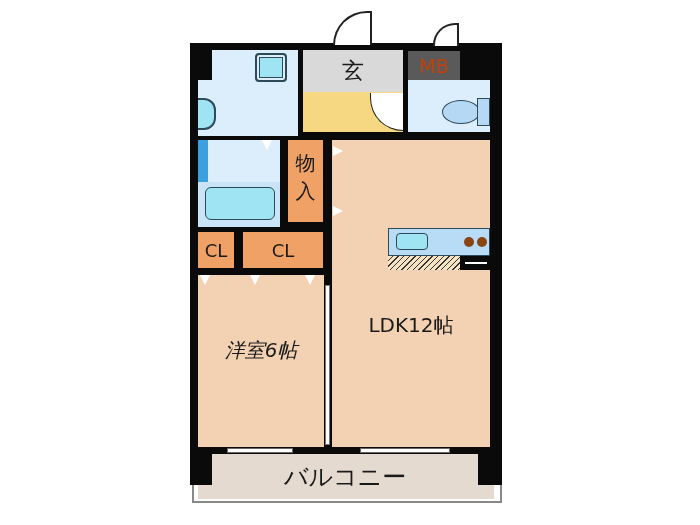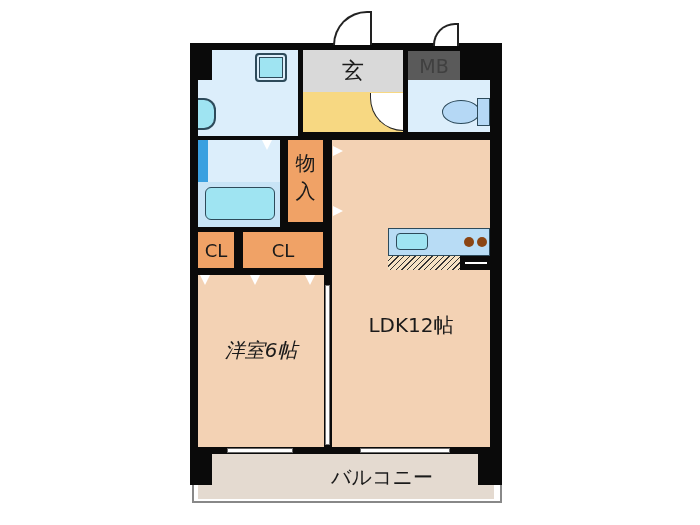--- a/index.html
+++ b/index.html
@@ -24,21 +24,21 @@
 <div class="abs blue" style="left:198px;top:80px;width:20px;height:56px;"></div>
 <div class="abs" style="left:255px;top:53px;width:32px;height:29px;border:2px solid #2d4a5a;border-radius:4px;background:#9fe4f2;box-shadow:inset 0 0 0 2px #dceefb, inset 0 0 0 3px #2d4a5a;"></div>
 <div class="abs" style="left:198px;top:98px;width:18px;height:32px;border:2px solid #2d4a5a;border-left:none;border-radius:0 12px 12px 0;background:#9fe4f2;"></div>
 
 <div class="abs" style="left:303px;top:50px;width:100px;height:42px;background:#d9d9d9;"></div>
 <div class="label" style="left:303px;top:50px;width:100px;height:42px;font-size:22px;">玄</div>
 <div class="abs" style="left:303px;top:92px;width:100px;height:40px;background:#f7d882;"></div>
 <div class="abs" style="left:370px;top:93px;width:33px;height:38px;background:#fff;border-left:1.5px solid #222;border-bottom:1.5px solid #222;border-radius:0 0 0 38px;"></div>
 
 <div class="abs" style="left:408px;top:51px;width:52px;height:29px;background:#5a5a5a;"></div>
-<div class="label" style="left:406px;top:51px;width:56px;height:29px;font-size:19px;color:#404040;">MB</div>
+<div class="label" style="left:406px;top:51px;width:56px;height:29px;font-size:19px;color:#c2410c;">MB</div>
 
 <div class="abs blue" style="left:408px;top:80px;width:82px;height:52px;"></div>
 <div class="abs" style="left:442px;top:100px;width:38px;height:24px;border:1.5px solid #2d4a5a;border-radius:50%;background:#b5d8f5;"></div>
 <div class="abs" style="left:477px;top:98px;width:13px;height:28px;border:1.5px solid #2d4a5a;background:#b5d8f5;"></div>
 
 <div class="door-arc" style="left:333px;top:11px;width:35px;height:32px;border-radius:35px 0 0 0;border-bottom:none;"></div>
 <div class="door-arc" style="left:433px;top:23px;width:22px;height:21px;border-radius:22px 0 0 0;border-bottom:none;"></div>
 
 <div class="abs blue" style="left:198px;top:140px;width:82px;height:42px;"></div>
 <div class="abs" style="left:198px;top:140px;width:10px;height:42px;background:#3aa0e0;"></div>
@@ -68,20 +68,20 @@
 <div class="abs wall" style="left:460px;top:256px;width:30px;height:14px;"></div>
 <div class="abs" style="left:465px;top:262px;width:22px;height:2px;background:#fff;"></div>
 
 <div class="abs" style="left:325px;top:285px;width:5px;height:160px;background:#fff;border:1px solid #777;"></div>
 
 <div class="abs" style="left:227px;top:448px;width:66px;height:5px;background:#fff;border:1px solid #666;"></div>
 <div class="abs" style="left:360px;top:448px;width:90px;height:5px;background:#fff;border:1px solid #666;"></div>
 
 <div class="abs" style="left:212px;top:454px;width:266px;height:32px;background:#e4dad0;"></div>
 <div class="abs" style="left:198px;top:485px;width:296px;height:14px;background:#e4dad0;"></div>
-<div class="label" style="left:212px;top:462px;width:266px;height:30px;font-size:20px;margin-left:37px;">バルコニー</div>
+<div class="label" style="left:212px;top:462px;width:266px;height:30px;font-size:24px;">バルコニー</div>
 
 <div class="tri" style="left:262px;top:140px;border-left:5px solid transparent;border-right:5px solid transparent;border-top:10px solid #fff;"></div>
 <div class="tri" style="left:333px;top:146px;border-top:5px solid transparent;border-bottom:5px solid transparent;border-left:10px solid #fff;"></div>
 <div class="tri" style="left:333px;top:206px;border-top:5px solid transparent;border-bottom:5px solid transparent;border-left:10px solid #fff;"></div>
 <div class="tri" style="left:200px;top:275px;border-left:5px solid transparent;border-right:5px solid transparent;border-top:10px solid #fff;"></div>
 <div class="tri" style="left:250px;top:275px;border-left:5px solid transparent;border-right:5px solid transparent;border-top:10px solid #fff;"></div>
 <div class="tri" style="left:305px;top:275px;border-left:5px solid transparent;border-right:5px solid transparent;border-top:10px solid #fff;"></div>
 
 </body></html>

